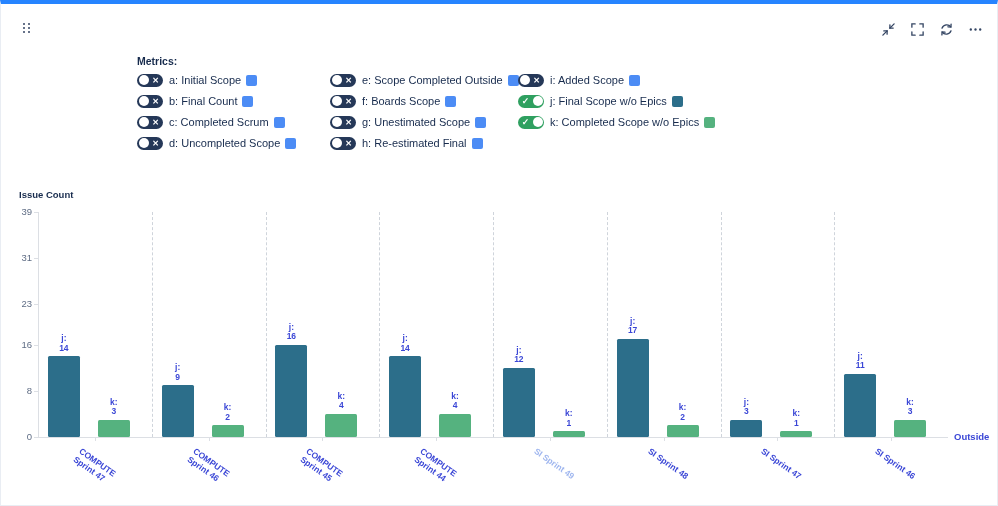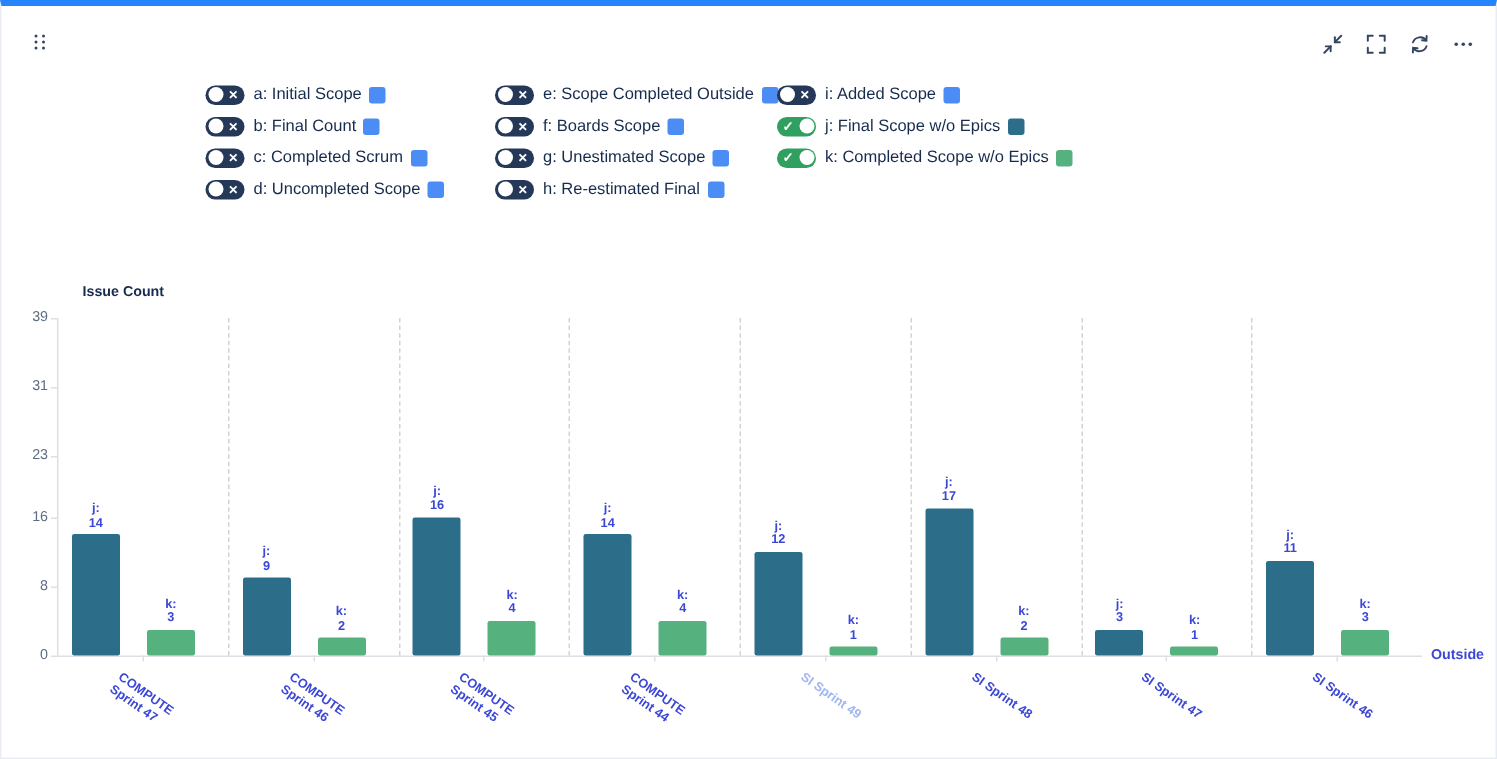--- a/index.html
+++ b/index.html
@@ -70,21 +70,21 @@
   }
   .toggle.off .mark { right: 1px; }
   .toggle.on  .mark { left: 1px; font-size: 9px; }
   .metric-label { font-size: 11px; color: #172b4d; white-space: nowrap; }
   .swatch { width: 11px; height: 11px; border-radius: 2px; margin-left: 5px; flex: 0 0 11px; }
 
   
   .chart-wrap { position: absolute; left: 0; top: 150px; width: 998px; height: 356px; }
   .ylabel {
     position: absolute; left: 18px; top: 35px;
-    font-size: 9.5px; font-weight: bold; color: #172b4d; margin-left: 36px;
+    font-size: 9.5px; font-weight: bold; color: #172b4d;
   }
   .plot {
     position: absolute; left: 37px; top: 58px;
     width: 910px; height: 375px;
   }
   .axis-y { position: absolute; left: 0; top: 0; bottom: 0; width: 1px; background: #dcdfe4; height: 225px; }
   .axis-x { position: absolute; left: 0; top: 225px; width: 910px; height: 1px; background: #dcdfe4; }
   .ytick { position: absolute; left: 0; width: 100%; }
   .ytick .tlab {
     position: absolute; right: 100%; margin-right: 6px; top: -6px;
@@ -164,20 +164,21 @@
             <circle cx="13" cy="8" r="1.25"></circle>
         </svg>
       </span>
     </div>
   </div>
 
   <div class="controls">
 
 
     <div class="metrics">
+      <div class="metrics-title">Metrics:</div>
       <div class="metric-cols">
 
         <div class="mcol c1">
           <div class="metric-row">
             <span class="toggle off">
                 <span class="knob"></span>
                 <span class="mark">✕</span>
               </span>
             <span class="metric-label">a: Initial Scope</span>
             <span class="swatch" style="background:#4c8cf5"></span>

